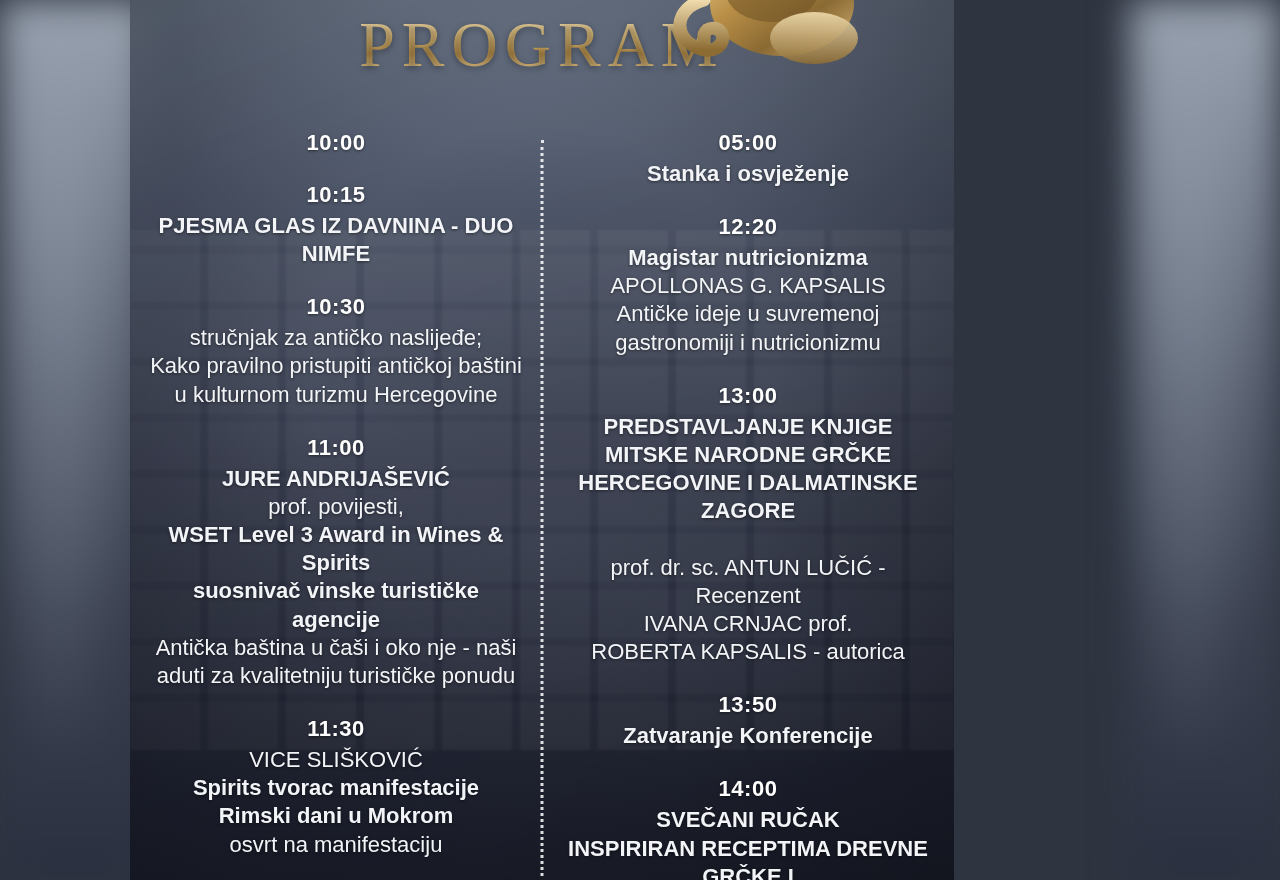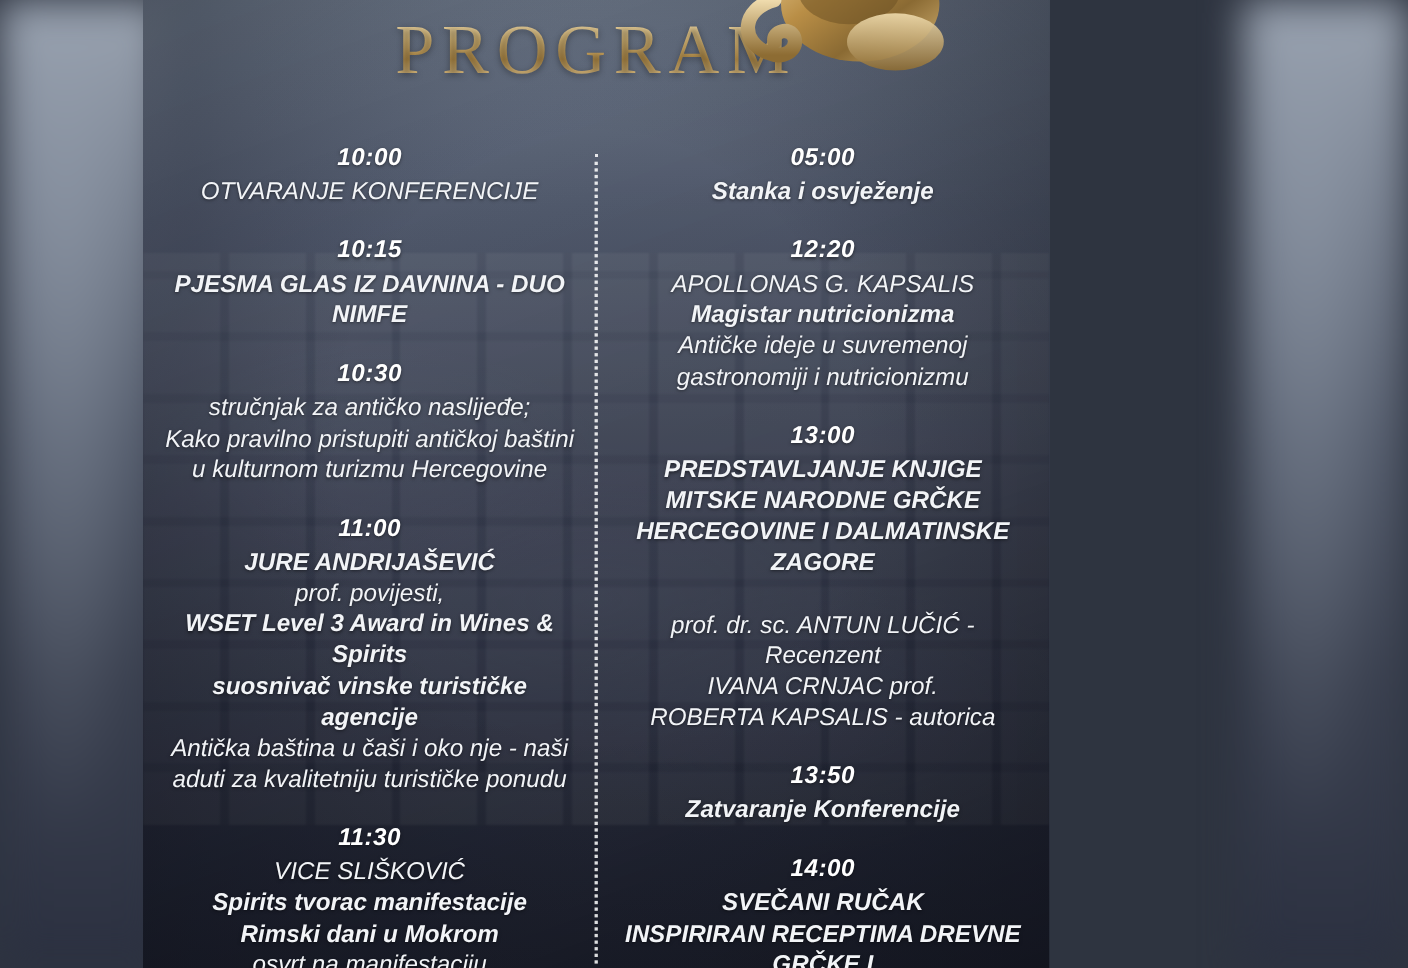--- a/index.html
+++ b/index.html
@@ -119,21 +119,21 @@
   .divider {
     position: absolute;
     left: 50%;
     top: 20px;
     bottom: 4px;
     width: 0;
     border-left: 3px dotted rgba(255,255,255,0.85);
     transform: translateX(-50%);
   }
 
-  .item { margin-bottom: 26px; font-style: italic; }
+  .item { margin-bottom: 26px; }
   .time {
     font-size: 22px;
     font-weight: bold;
     color: #ffffff;
     letter-spacing: 0.5px;
     margin-bottom: 4px;
     text-shadow: 0 1px 3px rgba(0,0,0,0.5);
   }
   .line {
     font-size: 22px;
@@ -179,21 +179,20 @@
         <ellipse cx="92" cy="40" rx="22" ry="12" fill="#f2e0b5" opacity="0.35"></ellipse>
       </svg>
     </div>
 
     <div class="columns">
       <div class="divider"></div>
 
       <div class="col" id="col-left">
           <div class="item">
             <div class="time">10:00</div>
-            <div class="line">OTVARANJE KONFERENCIJE</div>
           </div>
           <div class="item">
             <div class="time">10:15</div>
             <div class="line bold">PJESMA GLAS IZ DAVNINA - DUO NIMFE</div>
           </div>
           <div class="item">
             <div class="time">10:30</div>
             <div class="line">stručnjak za antičko naslijeđe;</div>
             <div class="line">Kako pravilno pristupiti antičkoj baštini</div>
             <div class="line">u kulturnom turizmu Hercegovine</div>
@@ -215,22 +214,22 @@
             <div class="line">osvrt na manifestaciju</div>
           </div>
         </div>
       <div class="col" id="col-right">
           <div class="item">
             <div class="time">05:00</div>
             <div class="line bold">Stanka i osvježenje</div>
           </div>
           <div class="item">
             <div class="time">12:20</div>
+            <div class="line bold">Magistar nutricionizma</div>
             <div class="line">APOLLONAS G. KAPSALIS</div>
-            <div class="line bold">Magistar nutricionizma</div>
             <div class="line">Antičke ideje u suvremenoj</div>
             <div class="line">gastronomiji i nutricionizmu</div>
           </div>
           <div class="item">
             <div class="time">13:00</div>
             <div class="line bold">PREDSTAVLJANJE KNJIGE</div>
             <div class="line bold">MITSKE NARODNE GRČKE</div>
             <div class="line bold">HERCEGOVINE I DALMATINSKE ZAGORE</div>
             <div class="line"> </div>
             <div class="line">prof. dr. sc. ANTUN LUČIĆ - Recenzent</div>

